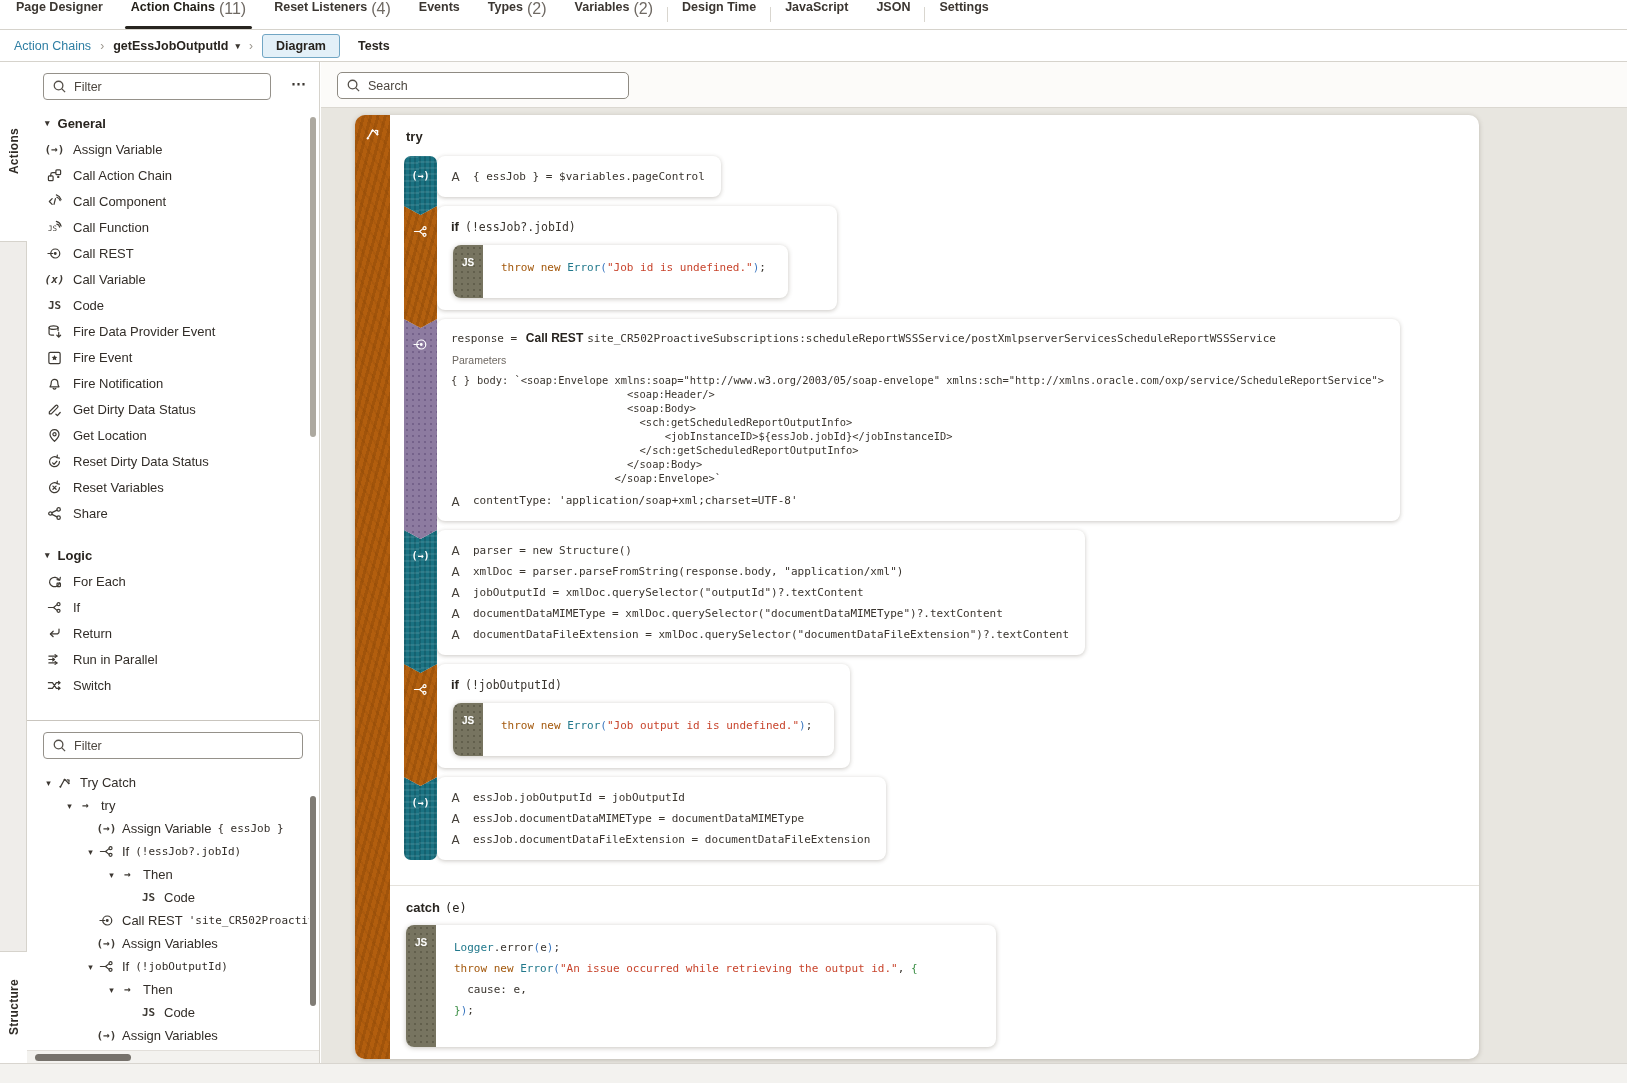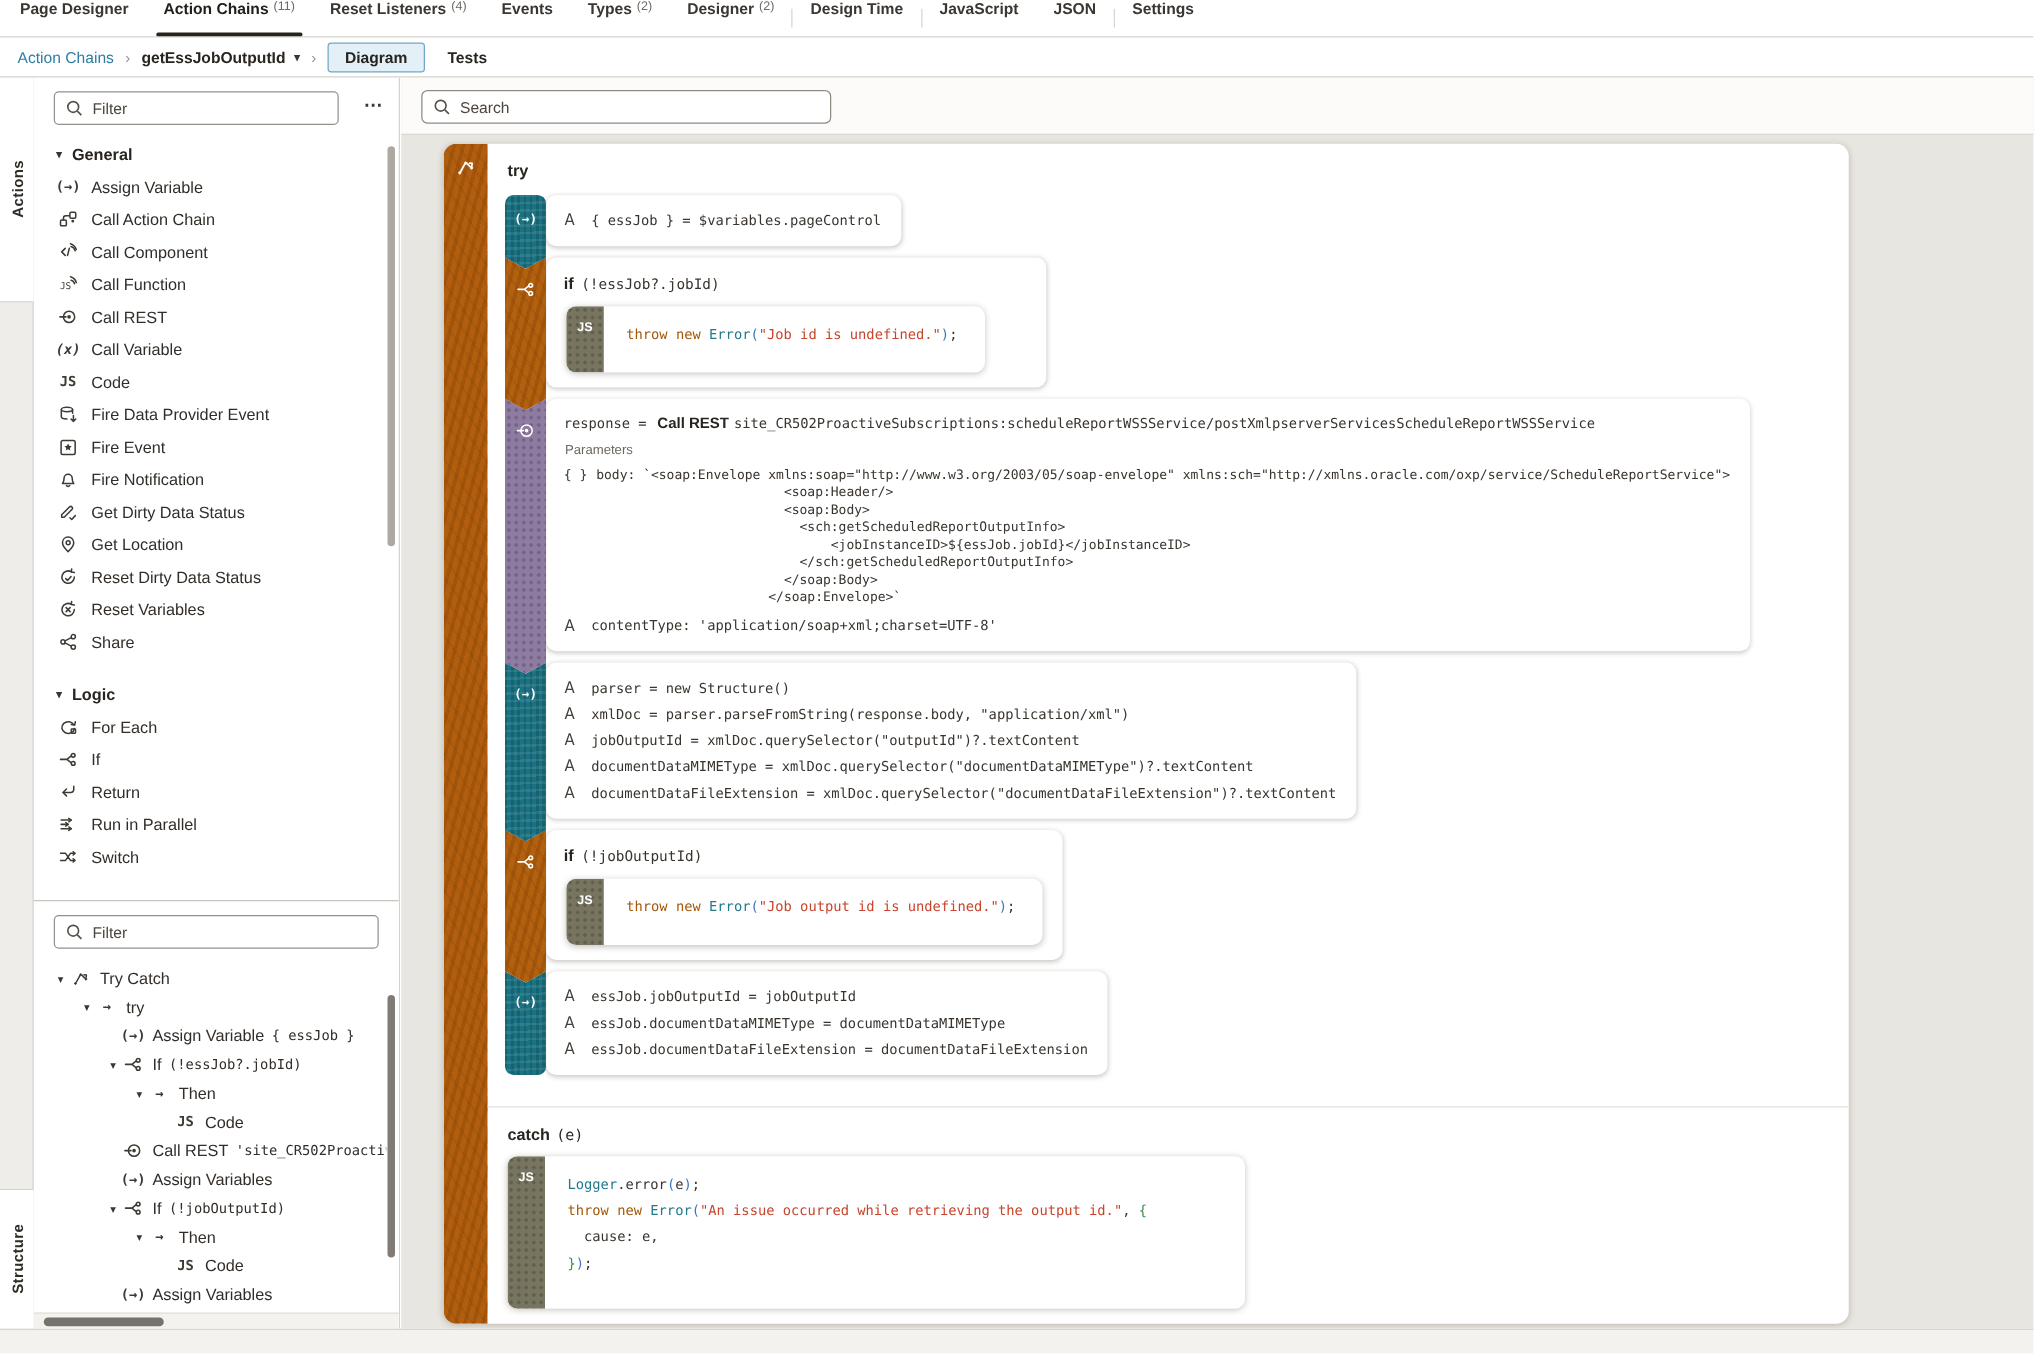--- a/index.html
+++ b/index.html
@@ -4,21 +4,21 @@
 <style>
   * { margin:0; padding:0; box-sizing:border-box; }
   html,body { background:#fff; }
   body { font-family:"Liberation Sans", sans-serif; color:#3a352f; }
   .app { position:relative; width:1627px; height:1083px; overflow:hidden; background:#fff; }
   .mono { font-family:"DejaVu Sans Mono", monospace; }
 
   
   .navbar { position:absolute; left:0; top:0; right:0; height:30px; background:#fff; border-bottom:1px solid #d6d3cc; display:flex; align-items:stretch; padding-left:2px; z-index:30; }
   .navtab { position:relative; display:flex; align-items:flex-start; gap:4px; padding:0 14px; font-size:12.5px; font-weight:600; color:#3b3631; cursor:pointer; }
-  .navtab .cnt { font-size:10px; font-weight:400; color:#6f6963; }
+  .navtab .cnt { font-size:16px; font-weight:400; color:#6f6963; }
   .navtab.active { font-weight:700; color:#232019; }
   .navtab.active::after { content:""; position:absolute; left:8px; right:8px; bottom:0; height:3.5px; background:#27241f; border-radius:3px; }
   .navdiv { width:1px; background:#d9d6cf; margin:7px 0; }
 
   
   .crumbbar { position:absolute; left:0; top:30px; right:0; height:32px; background:#fff; border-bottom:1px solid #d6d3cc; display:flex; align-items:center; padding-left:14px; font-size:12.5px; z-index:29; }
   .crumb-link { color:#2e7ea3; text-decoration:none; cursor:pointer; }
   .crumb-sep { color:#9b968e; margin:0 9px; font-size:12px; }
   .crumb-cur { font-weight:700; color:#28241f; display:flex; align-items:center; gap:7px; cursor:pointer; }
   .crumb-caret { font-size:9px; color:#3b3631; }
@@ -63,21 +63,21 @@
   .trow { display:flex; align-items:center; height:23px; font-size:13px; color:#322d28; white-space:nowrap; cursor:pointer; }
   .trow .caret { width:15px; font-size:9px; color:#3b3631; text-align:center; flex:none; }
   .trow .ic { width:17px; margin-right:7px; }
   .trow .code { font-family:"DejaVu Sans Mono", monospace; font-size:11px; margin-left:6px; }
   .hscroll { position:absolute; left:0; right:0; bottom:0; height:13px; background:#f3f2ef; border-top:1px solid #e2dfda; }
   .hscroll .thumb { position:absolute; left:8px; top:3px; width:96px; height:7px; border-radius:4px; background:#76726c; }
 
   
   .canvas { position:absolute; left:321px; top:62px; right:0; bottom:20px; background:#e8e6e0; }
   .searchrow { position:absolute; left:0; top:0; right:0; height:46px; background:#fcfbf9; border-bottom:1px solid #dbd8d1; }
-  .searchrow .filter-box { left:16px; top:10px; width:328px; border-radius:5px; border-color:#8f8b83; }
+  .searchrow .filter-box { left:16px; top:10px; width:292px; border-radius:5px; border-color:#8f8b83; }
   .canvasbody { position:absolute; left:0; top:46px; right:0; bottom:0; overflow:hidden; }
 
   .bigcard { position:absolute; left:34px; top:7px; width:1124px; height:944px; background:#fff; border-radius:10px; box-shadow:0 1px 5px rgba(80,70,55,.28); display:flex; overflow:hidden; }
   .bigbar { width:35px; flex:none; background-color:#b25e0e;
             background-image:repeating-linear-gradient(105deg, rgba(122,61,4,.30) 0 3px, rgba(0,0,0,0) 3px 7px),
                              repeating-linear-gradient(55deg, rgba(140,72,8,.22) 0 2px, rgba(0,0,0,0) 2px 9px); }
   .bigbar .ic { width:35px; margin-top:10px; color:#fff; }
   .bigbar .ic svg { width:17px; height:17px; }
   .bigcontent { flex:1; padding:10px 14px 16px 14px; position:relative; }
   .tc-label { font-size:13px; font-weight:700; color:#28241f; margin:4px 0 12px 2px; }
@@ -157,21 +157,21 @@
           <span class="cnt">(4)</span>
         </div>
         <div class="navtab">
           <span>Events</span>
         </div>
         <div class="navtab">
           <span>Types</span> 
           <span class="cnt">(2)</span>
         </div>
         <div class="navtab">
-          <span>Designer</span> 
+          <span>Variables</span> 
           <span class="cnt">(2)</span>
         </div>
         <div class="navdiv"></div>
         <div class="navtab">
           <span>Design Time</span>
         </div>
         <div class="navdiv"></div>
         <div class="navtab">
           <span>JavaScript</span>
         </div>

